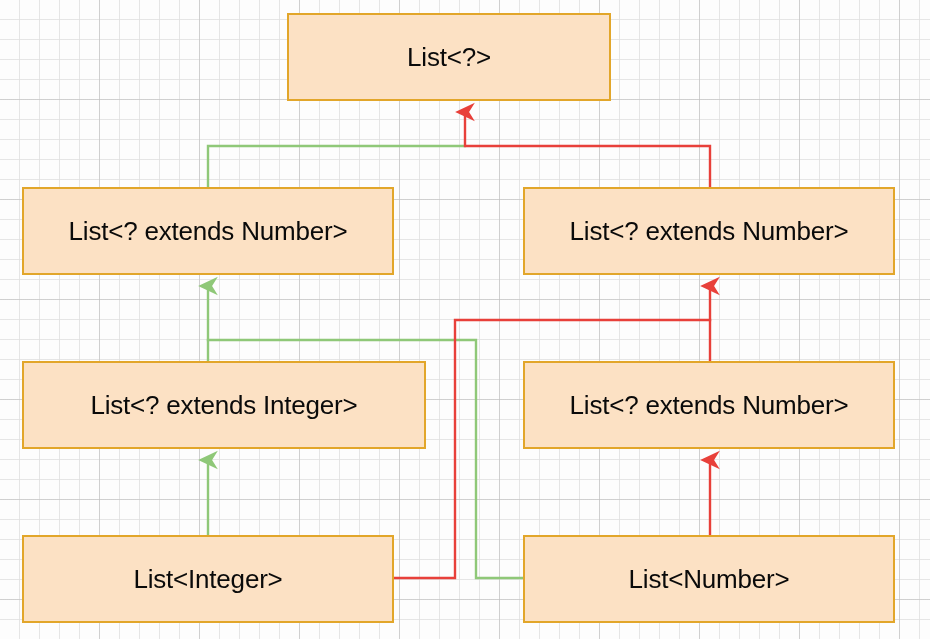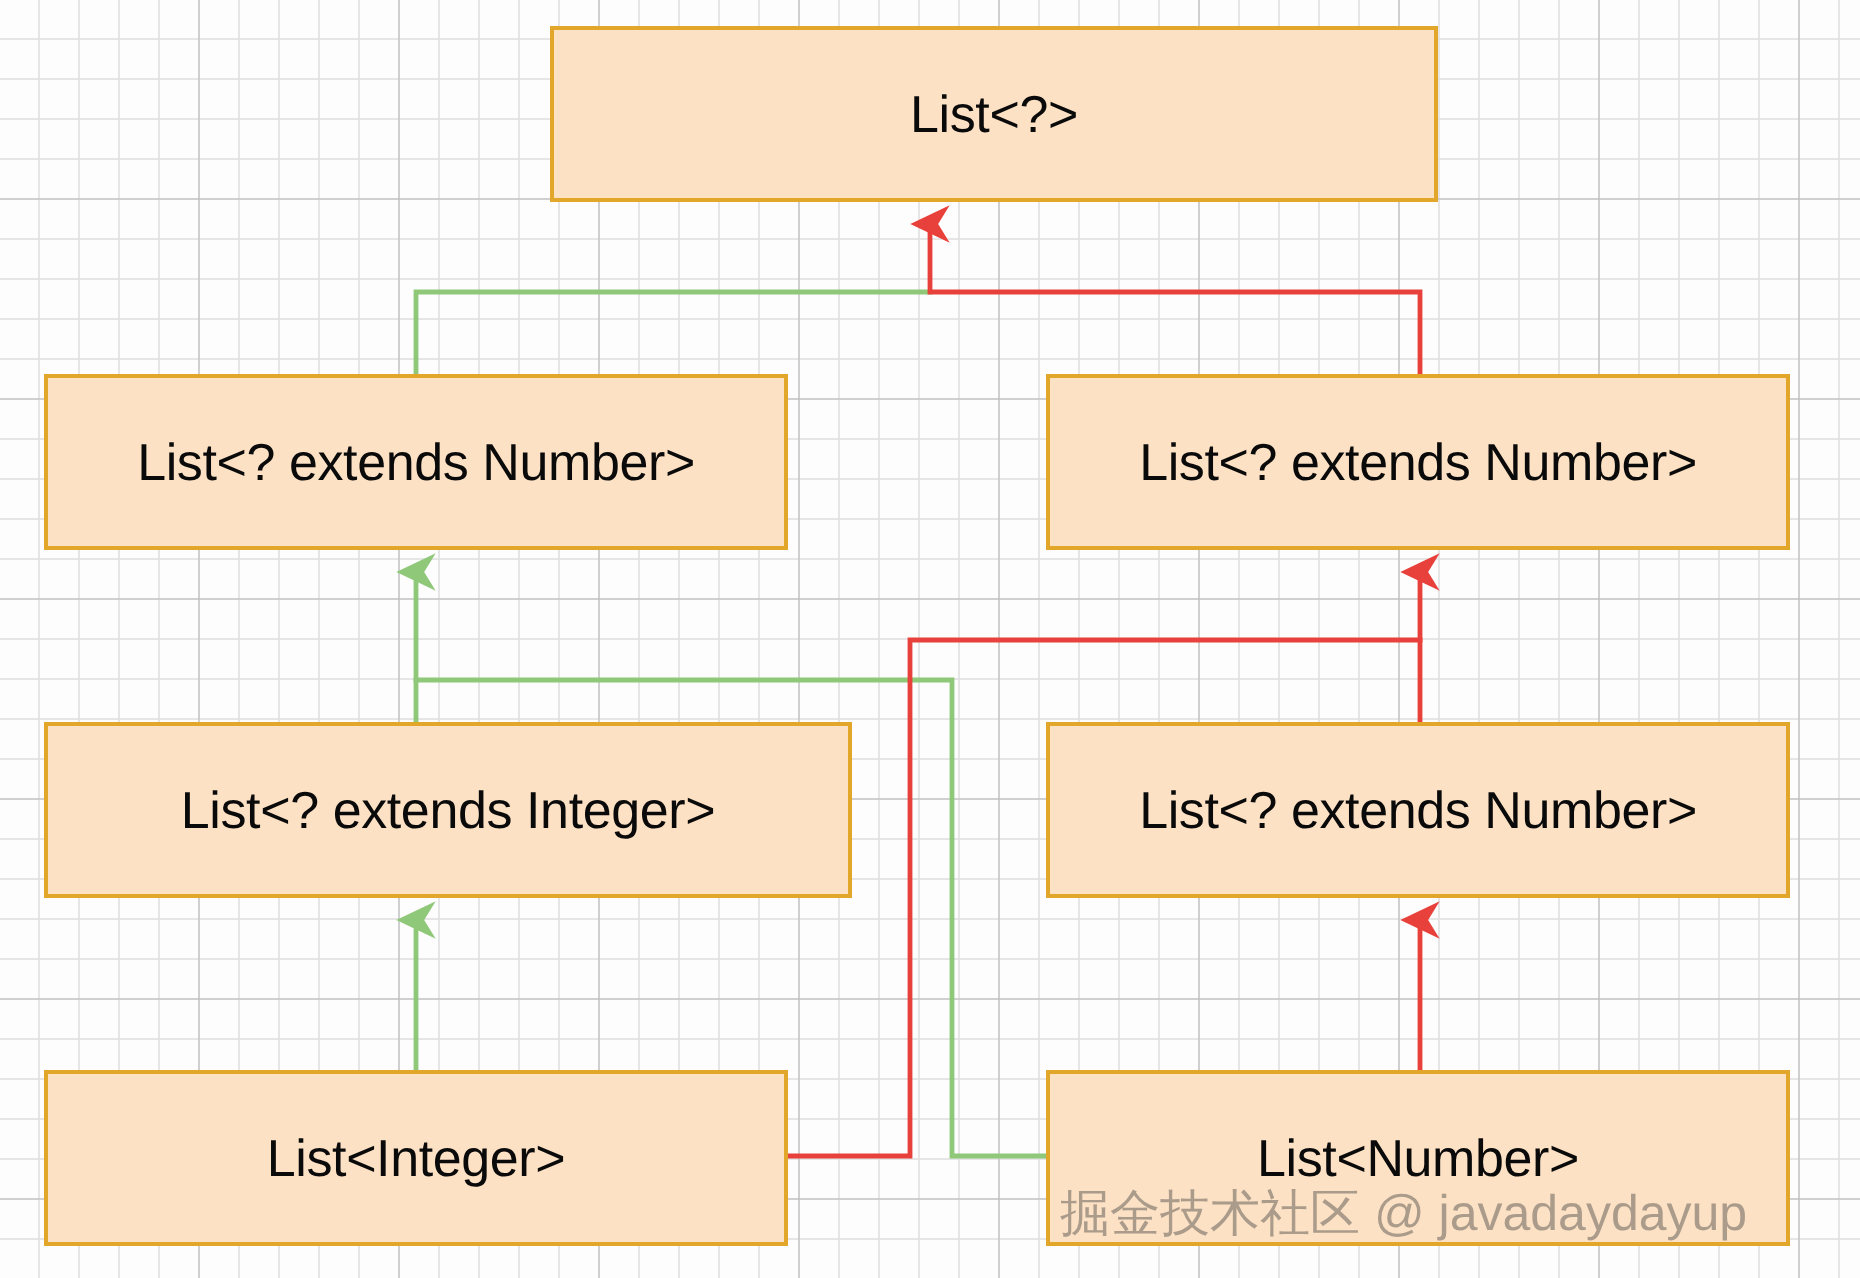--- a/index.html
+++ b/index.html
@@ -85,21 +85,21 @@
 
     <polyline points="523,578 476,578 476,340 208,340" fill="none" stroke="#8fc878" stroke-width="2.4" stroke-linecap="square" stroke-linejoin="miter"></polyline>
 
     <polyline points="710,535 710,460" fill="none" stroke="#e8403a" stroke-width="2.4" stroke-linecap="square" marker-end="url(#arrow-red)"></polyline>
 
     <polyline points="710,361 710,286" fill="none" stroke="#e8403a" stroke-width="2.4" stroke-linecap="square" marker-end="url(#arrow-red)"></polyline>
 
     <polyline points="394,578 455,578 455,320 710,320" fill="none" stroke="#e8403a" stroke-width="2.4" stroke-linecap="square" stroke-linejoin="miter"></polyline>
   </svg>
 
-  <div class="node" style="left:275px; top:13px; width:444px; height:88px;">
+  <div class="node" style="left:287px; top:13px; width:324px; height:88px;">
     <span>List&lt;?&gt;</span>
   </div>
 
   <div class="node" style="left:22px; top:187px; width:372px; height:88px;">
     <span>List&lt;? extends Number&gt;</span>
   </div>
 
   <div class="node" style="left:523px; top:187px; width:372px; height:88px;">
     <span>List&lt;? extends Number&gt;</span>
   </div>
@@ -113,15 +113,14 @@
   </div>
 
   <div class="node" style="left:523px; top:535px; width:372px; height:88px;">
     <span>List&lt;Number&gt;</span>
   </div>
 
   <div class="node" style="left:22px; top:535px; width:372px; height:88px;">
     <span>List&lt;Integer&gt;</span>
   </div>
 
-  <div class="watermark" style="left:530px; top:595px;">掘金技术社区 @ javadaydayup</div>
 
 </div>
 
 </body></html>

